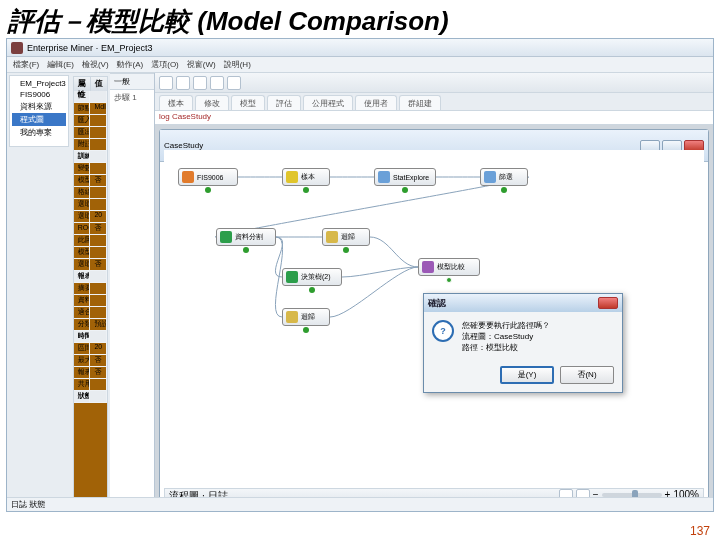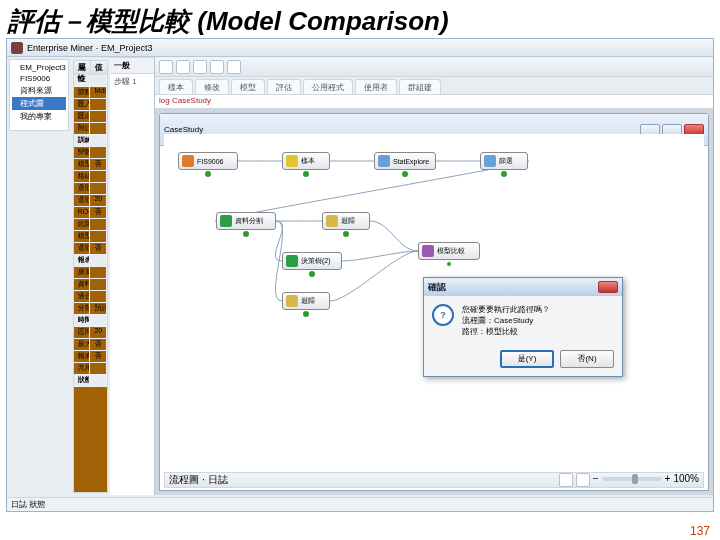--- a/index.html
+++ b/index.html
@@ -37,21 +37,21 @@
 .node .nico{width:12px;height:12px;border-radius:2px}
 .port{position:absolute;width:6px;height:6px;background:#2e9d2e;border-radius:50%;bottom:-8px;left:50%;transform:translateX(-50%)}
 .port.selp{background:#2e9d2e;border:1px solid #fff}
 svg.links{position:absolute;left:0;top:0;width:100%;height:100%;pointer-events:none}
 .statusbar{position:absolute;left:4px;right:4px;bottom:2px;height:16px;background:linear-gradient(#f3f6f9,#e1e7ed);border:1px solid #cdd7e0;display:flex;align-items:flex-start;padding:0 4px;font-size:10px;gap:3px}
 .statusbar .sp{flex:1}
 .zoom{display:flex;align-items:center;gap:3px}
 .zoom .bar{width:60px;height:4px;background:#cfd6dd;border-radius:2px;position:relative}
 .zoom .bar::after{content:"";position:absolute;left:50%;top:-3px;width:6px;height:10px;background:#8aa3bb;border-radius:2px}
 .helpbox{flex:0 0 44px;background:#fff;border-top:1px solid #cdd7e0;font-size:8px}
-.helpbox .hbh{background:#eef2f6;padding:2px 4px;font-weight:bold;border-bottom:1px solid #cdd7e0}
+.helpbox .hbh{background:#eef2f6;padding:2px 4px;font-weight:normal;border-bottom:1px solid #cdd7e0}
 .helpbox .hbb{padding:2px 4px;color:#555}
 .logbar{position:absolute;left:0;right:0;bottom:0;height:14px;background:#eef2f6;border-top:1px solid #cdd7e0;font-size:8px;padding:0 4px;display:flex;align-items:center}
 .dialog{position:absolute;width:200px;border:1px solid #6b8cab;background:#f2f4f6;box-shadow:2px 2px 6px rgba(0,0,0,.35);font-size:9px}
 .dlg-tb{height:18px;background:linear-gradient(#eaf2fb,#b8d0e7);display:flex;align-items:center;padding:0 4px;font-weight:bold;color:#223}
 .dlg-tb .spacer{flex:1}
 .dlg-body{padding:8px;display:flex;gap:8px}
 .dlg-body .qico{width:22px;height:22px;border:2px solid #2d6db3;border-radius:50%;display:flex;align-items:center;justify-content:center;color:#2d6db3;font-weight:bold;background:#fff}
 .dlg-text{font-size:8px;line-height:1.4}
 .dlg-btns{display:flex;justify-content:flex-end;gap:6px;padding:4px 8px 8px 8px}
 .dlg-btn{min-width:54px;height:18px;border:1px solid #888;background:linear-gradient(#fdfdfd,#e2e5e8);border-radius:2px;font-size:8px;display:flex;align-items:center;justify-content:center}
@@ -61,20 +61,29 @@
 </head>
 <body>
 
 <div class="slide-title">評估－模型比較 (Model Comparison)</div>
 
 <div class="app">
   <div class="titlebar">
     <div class="tico"></div>
     <span>Enterprise Miner · EM_Project3</span>
   </div>
+  <div class="menubar" id="menubar">
+      <span>檔案(F)</span>
+      <span>編輯(E)</span>
+      <span>檢視(V)</span>
+      <span>動作(A)</span>
+      <span>選項(O)</span>
+      <span>視窗(W)</span>
+      <span>說明(H)</span>
+    </div>
 
   <div class="main">
     <div class="left">
       <div class="tree" id="tree">
           <div class="ti">EM_Project3</div>
           <div class="ti">  FIS9006</div>
           <div class="ti">  資料來源</div>
           <div class="ti sel">  程式圖</div>
           <div class="ti">  我的專案</div>
         </div>

